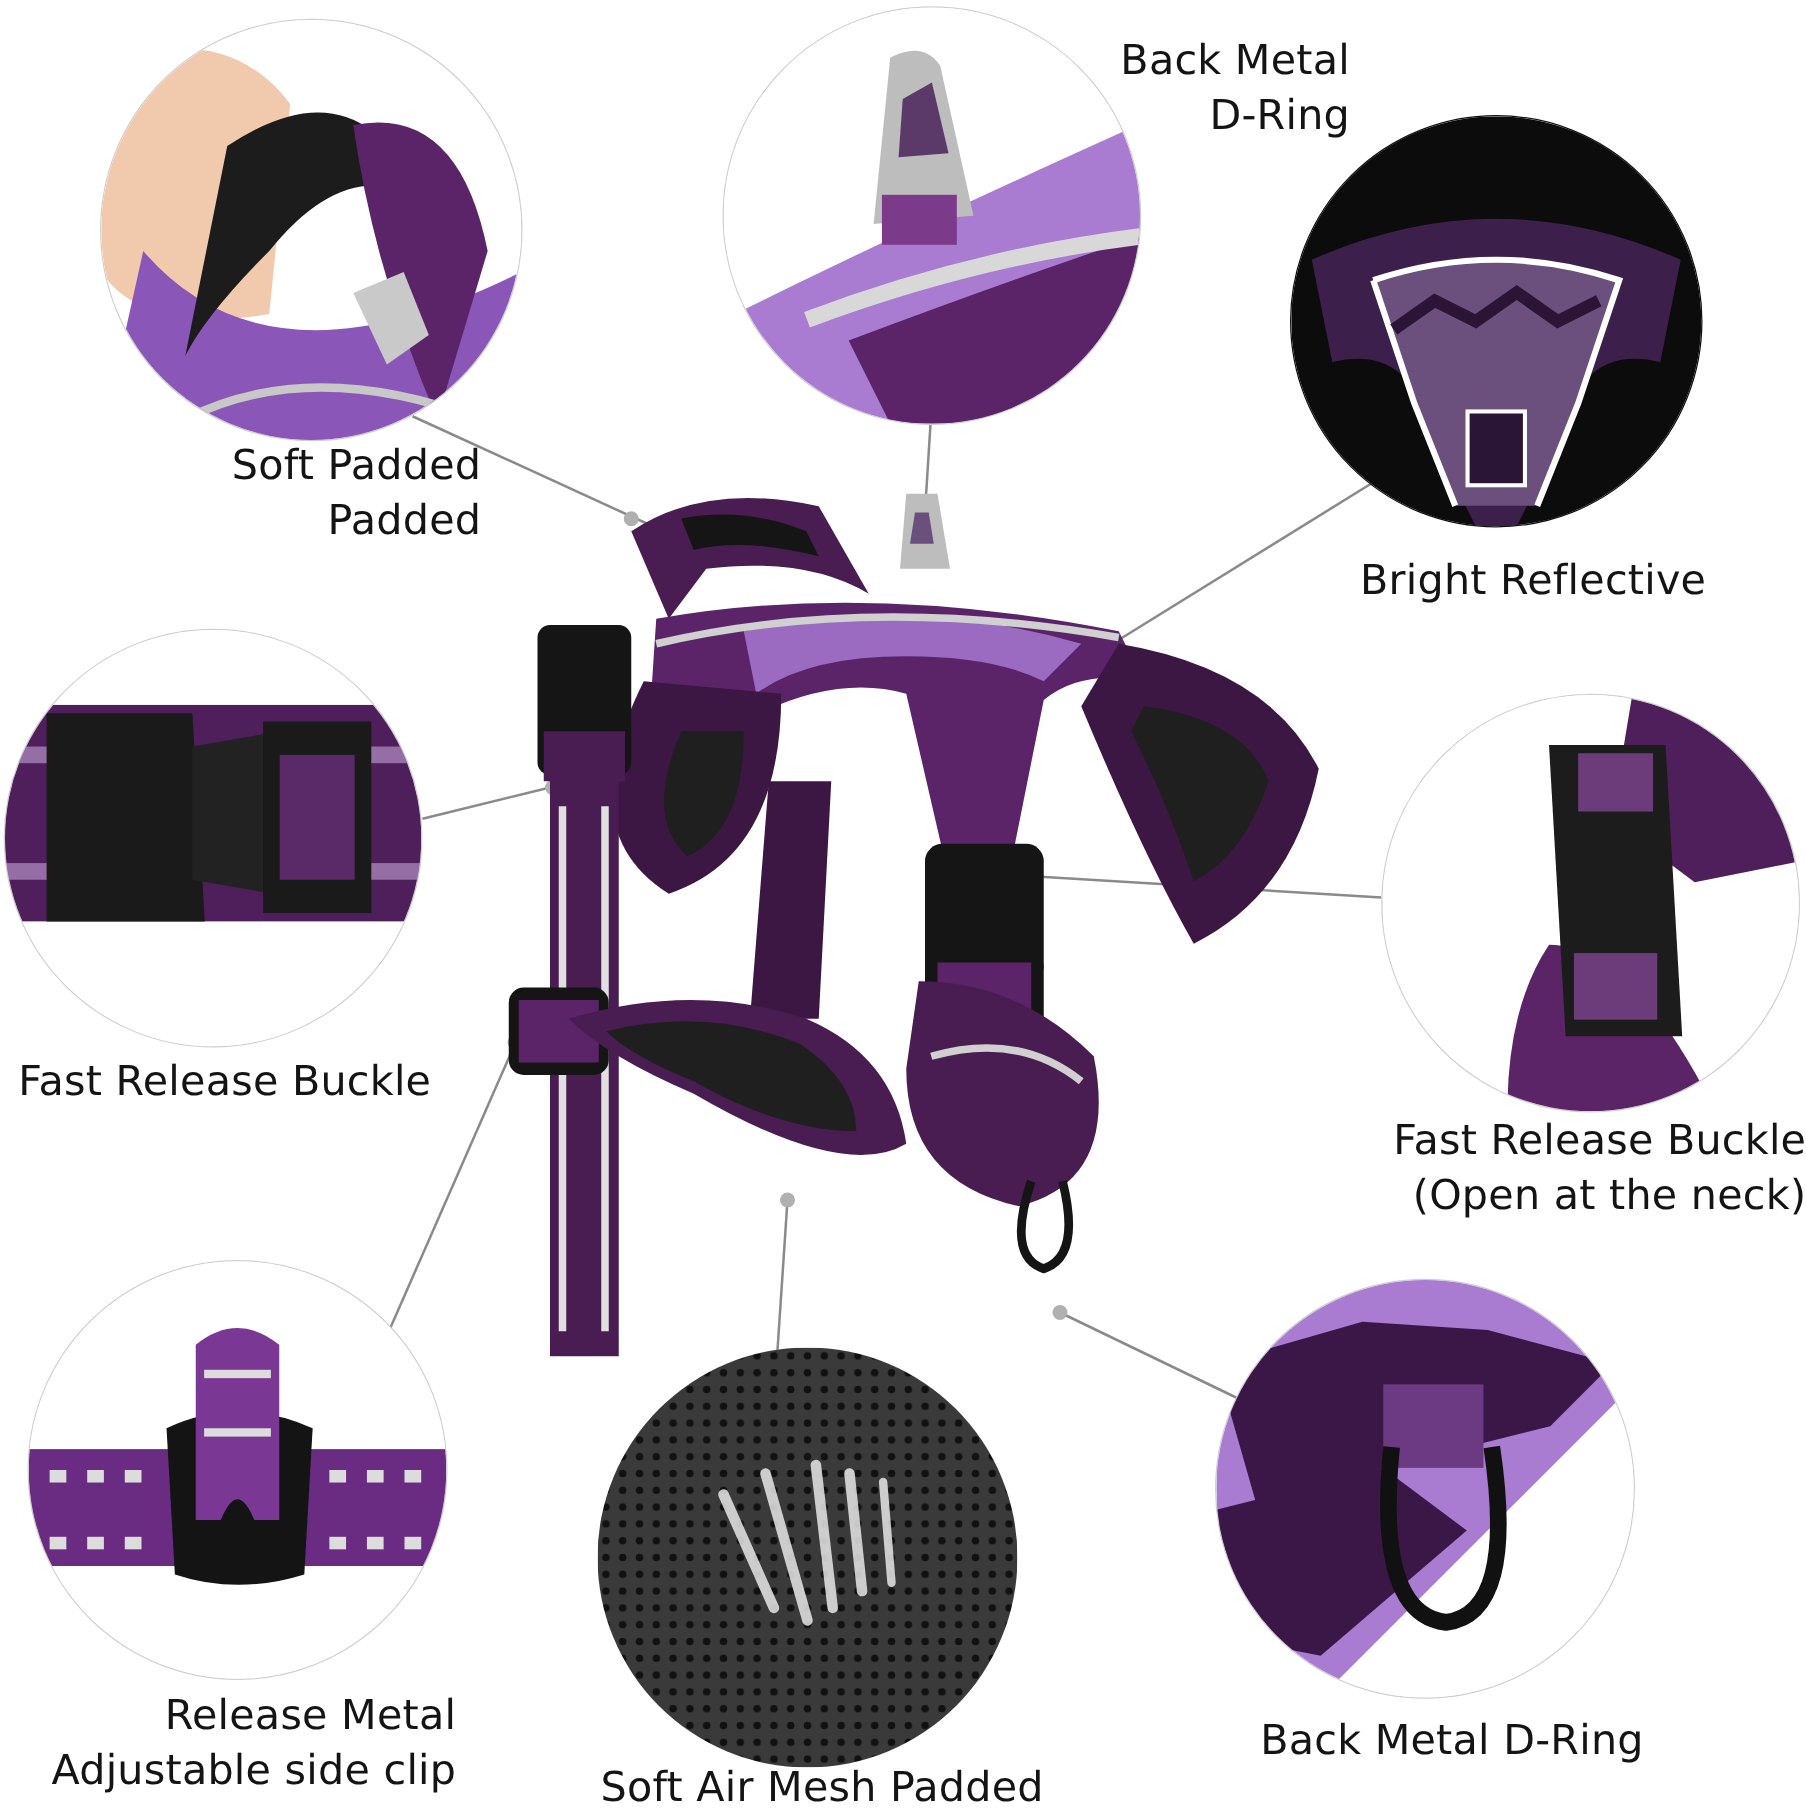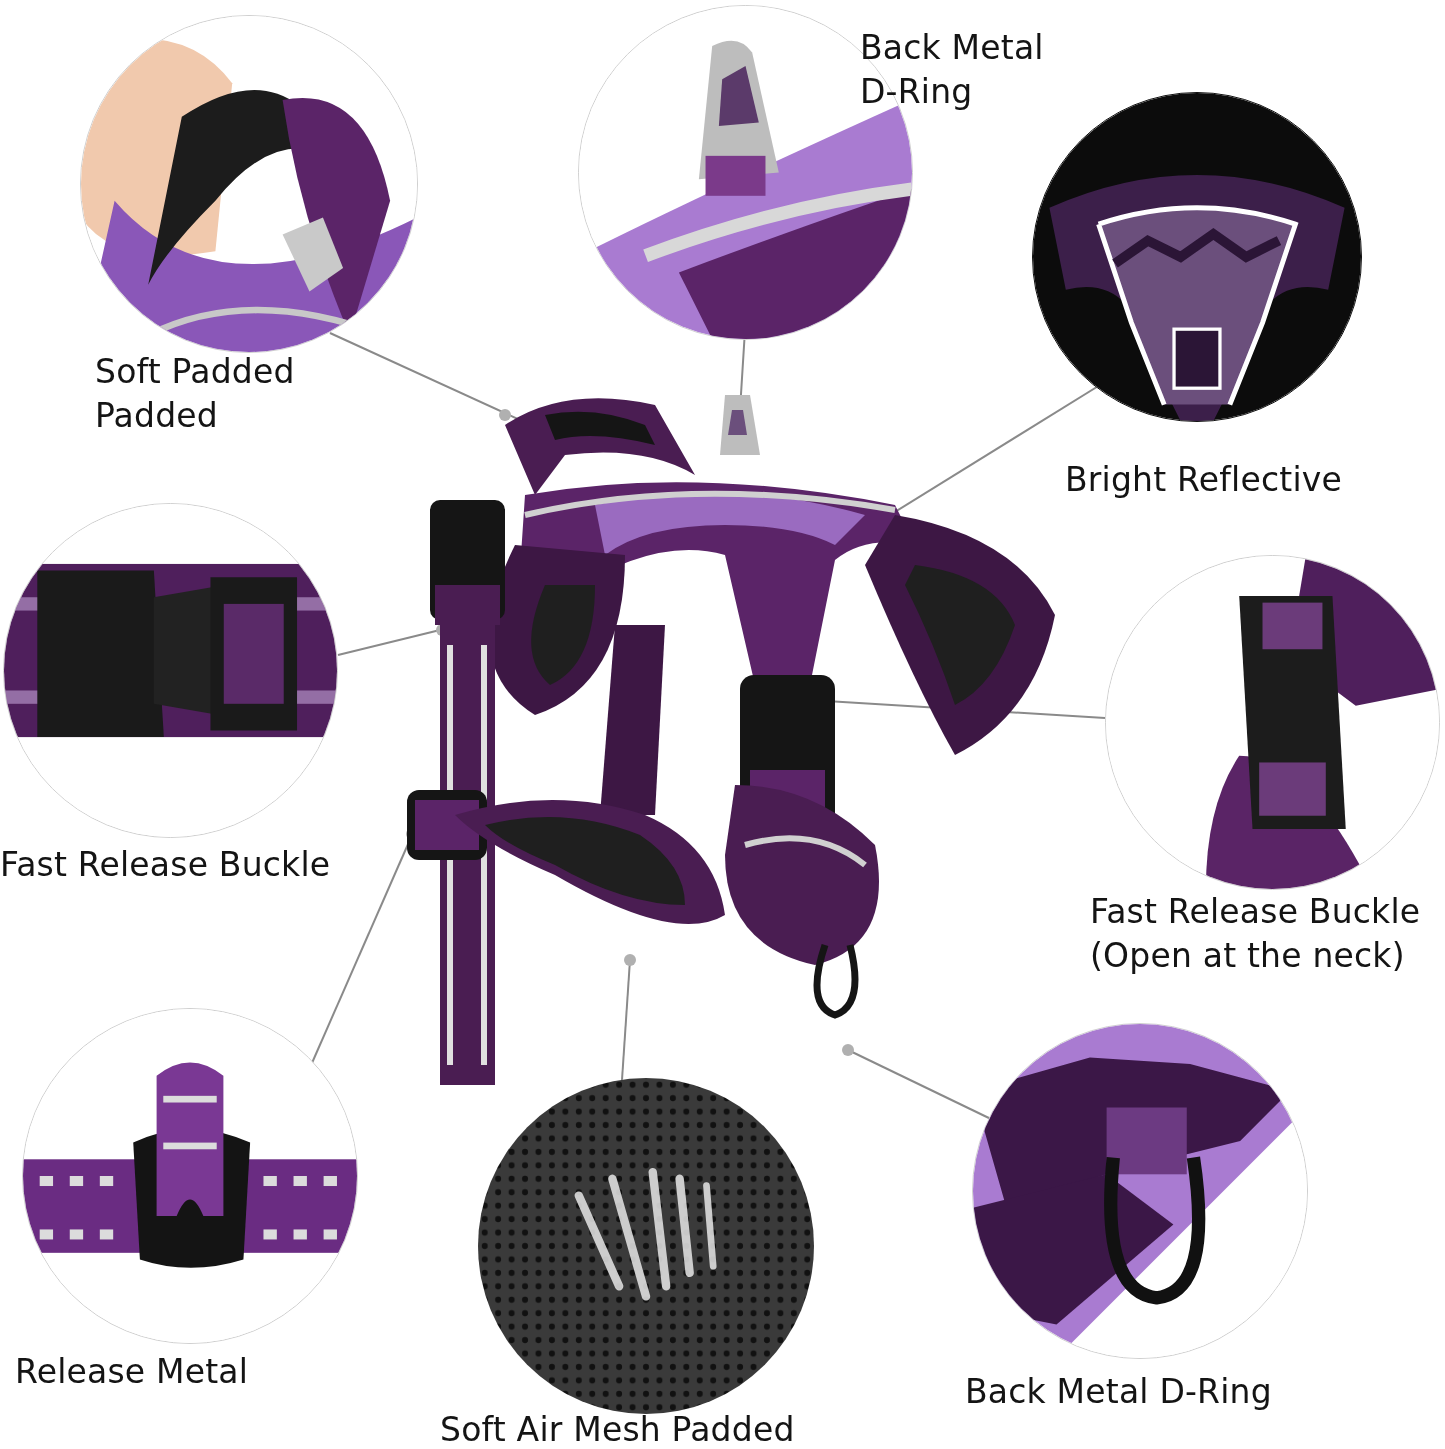--- a/index.html
+++ b/index.html
@@ -10,21 +10,21 @@
       color: #111111;
     }
     .stage { position: absolute; inset: 0; }
     svg.lines { position: absolute; left: 0; top: 0; width: 1445px; height: 1449px; pointer-events: none; }
     .circle {
       position: absolute; border-radius: 50%; overflow: hidden;
       border: 1.5px solid #cfcfcf; box-sizing: border-box; background: #fff;
     }
     .circle svg { width: 100%; height: 100%; display: block; }
     .label {
-      position: absolute; text-align: left; font-size: 33px; line-height: 44px;
+      position: absolute; text-align: right; font-size: 33px; line-height: 44px;
       color: #141414; white-space: nowrap; letter-spacing: 0.2px;
     }
     .label span { display: block; }
     .product { position: absolute; left: 395px; top: 385px; width: 700px; height: 710px; }
     .product svg { width: 100%; height: 100%; }
   </style>
 </head>
 <body>
 
 <div class="stage">
@@ -87,21 +87,21 @@
   <div class="circle" style="left:1032px;top:92px;width:330px;height:330px;border-color:#111;">
     <svg viewBox="0 0 100 100" preserveAspectRatio="none">
       <rect width="100" height="100" fill="#0c0c0c"></rect>
       <path d="M5 35 Q50 15 95 35 L90 60 Q70 55 65 80 L55 100 L45 100 L35 80 Q30 55 10 60Z" fill="#3c1f4a"></path>
       <path d="M20 40 Q50 30 80 40 L70 70 L60 95 L40 95 L30 70Z" fill="#6b4f7c"></path>
       <path d="M20 40 Q50 30 80 40 L70 70 L60 95 M20 40 L30 70 L40 95" stroke="#ffffff" stroke-width="1.5" fill="none"></path>
       <path d="M25 52 L35 45 L45 50 L55 43 L65 50 L75 45" stroke="#2b1536" stroke-width="3" fill="none"></path>
       <rect x="43" y="72" width="14" height="18" fill="#2b1536" stroke="#ffffff" stroke-width="1"></rect>
     </svg>
   </div>
-  <div class="label" style="left:1065px;top:458px;width:300px;">
+  <div class="label" style="left:1065px;top:442px;width:300px;">
     <span>Bright Reflective</span>
   </div>
 
   <div class="circle" style="left:3px;top:503px;width:335px;height:335px;">
     <svg viewBox="0 0 100 100" preserveAspectRatio="none">
       <rect width="100" height="100" fill="#ffffff"></rect>
       <rect x="0" y="18" width="100" height="52" fill="#4f1f5c"></rect>
       <rect x="0" y="28" width="100" height="4" fill="#c3a3d6" opacity=".6"></rect>
       <rect x="0" y="56" width="100" height="4" fill="#c3a3d6" opacity=".6"></rect>
       <path d="M10 20 L45 20 L48 70 L10 70Z" fill="#1a1a1a"></path>
@@ -148,20 +148,21 @@
           <rect x="90" y="66" width="4" height="3"></rect>
       </g>
       <path d="M33 40 Q50 32 68 40 L66 75 Q50 80 35 75Z" fill="#141414"></path>
       <path d="M40 20 Q50 12 60 20 L60 62 L54 62 Q50 52 46 62 L40 62Z" fill="#7a3894"></path>
       <rect x="42" y="26" width="16" height="2" fill="#dcdcdc"></rect>
       <rect x="42" y="40" width="16" height="2" fill="#dcdcdc"></rect>
     </svg>
   </div>
   <div class="label" style="left:15px;top:1350px;width:350px;">
     <span>Release Metal</span>
+    <span>Adjustable side clip</span>
   </div>
 
   <div class="circle" style="left:478px;top:1078px;width:336px;height:336px;border:none;">
     <svg viewBox="0 0 100 100" preserveAspectRatio="none">
       <defs>
         <pattern id="mesh" width="4" height="4" patternUnits="userSpaceOnUse">
           <rect width="4" height="4" fill="#3a3a3a"></rect>
           <circle cx="2" cy="2" r="0.9" fill="#111"></circle>
         </pattern>
       </defs>

